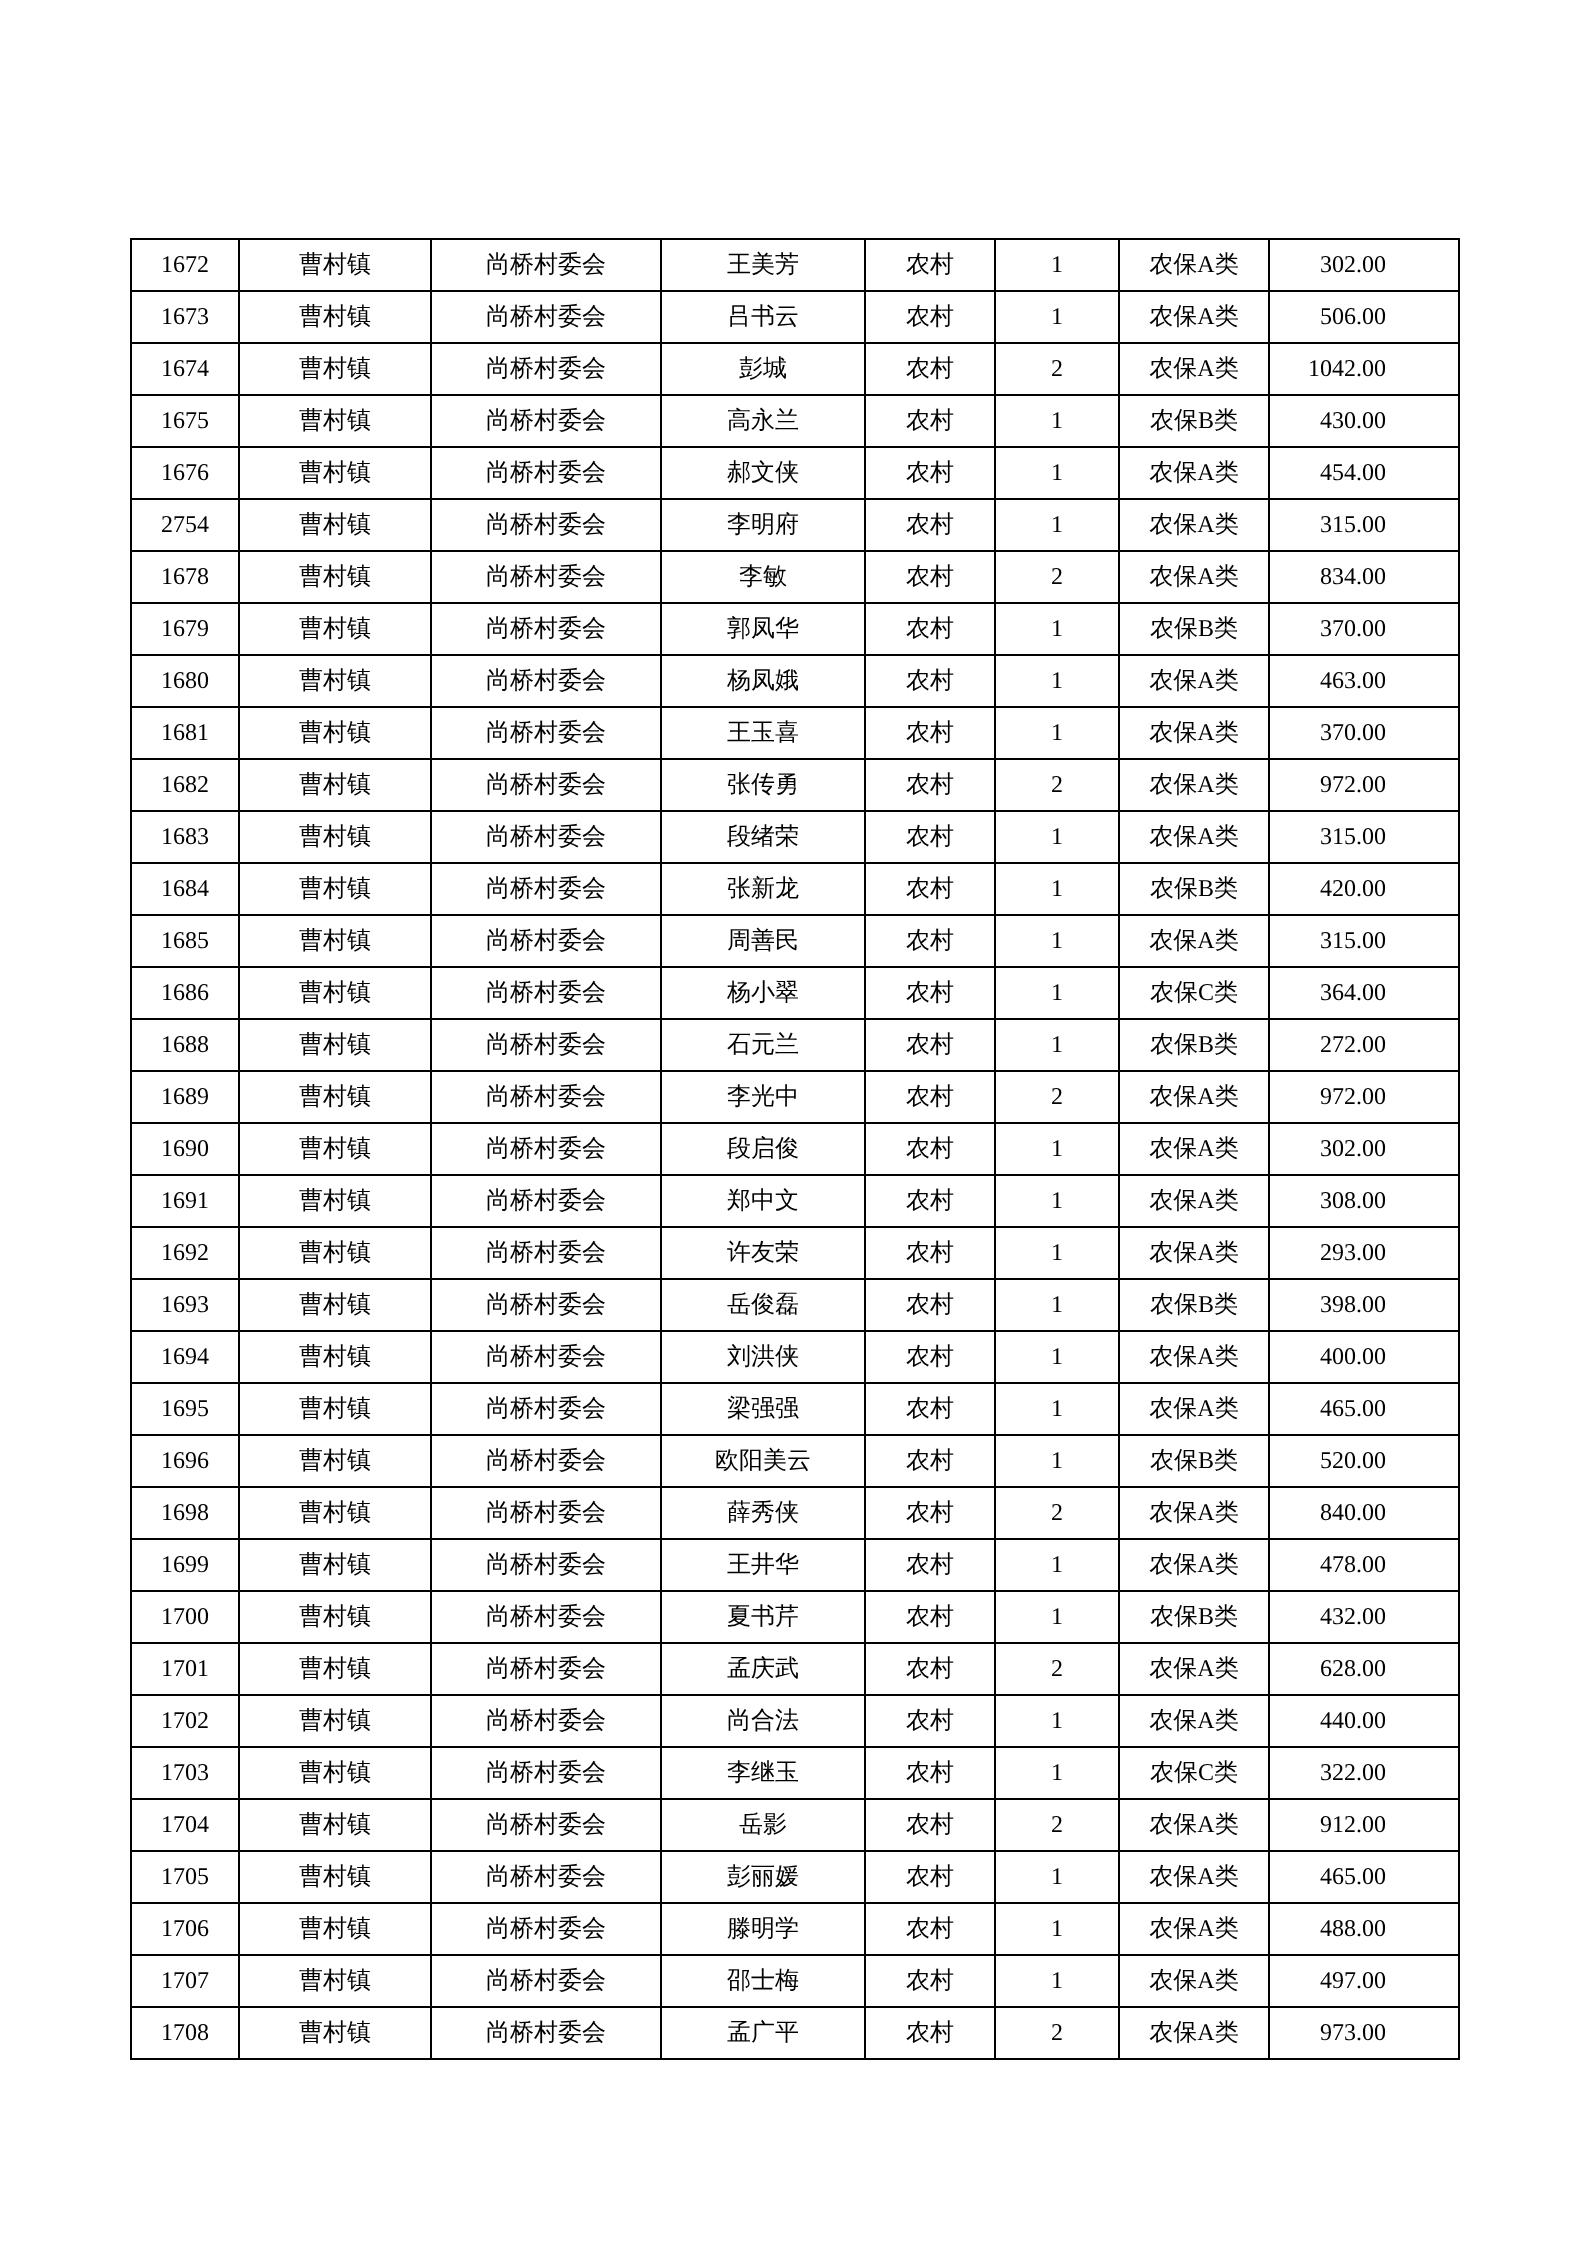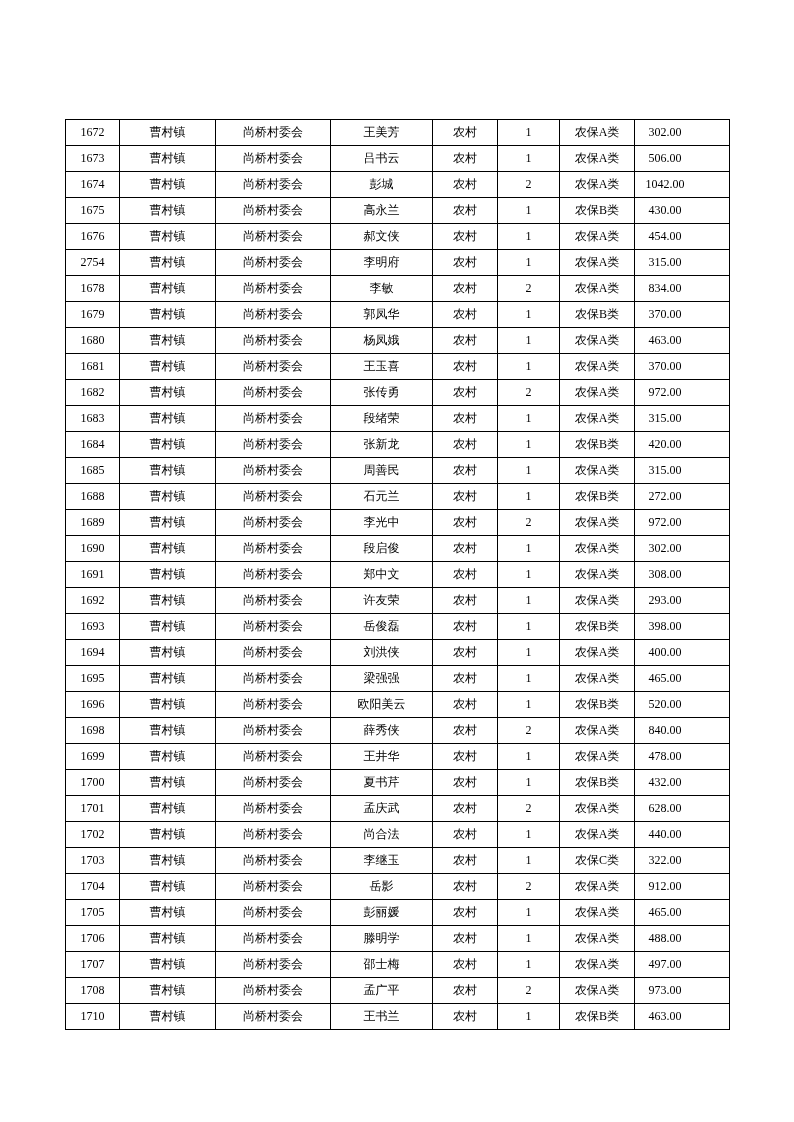--- a/index.html
+++ b/index.html
@@ -31,21 +31,21 @@
     height: 25px;
     padding: 0 2px;
     font-size: 12px;
     line-height: 25px;
     text-align: center;
     vertical-align: middle;
     white-space: nowrap;
     overflow: hidden;
   }
   table.data-table td.col-amount {
-    text-align: center;
+    text-align: right;
     padding-right: 36px;
   }
 </style>
 </head>
 <body>
 
 <div class="page">
   <table class="data-table">
     <colgroup>
       <col style="width:54px">
@@ -192,20 +192,30 @@
           <td class="col-id">1685</td>
           <td class="col-town">曹村镇</td>
           <td class="col-village">尚桥村委会</td>
           <td class="col-name">周善民</td>
           <td class="col-type">农村</td>
           <td class="col-count">1</td>
           <td class="col-category">农保A类</td>
           <td class="col-amount">315.00</td>
         </tr>
         <tr>
+          <td class="col-id">1686</td>
+          <td class="col-town">曹村镇</td>
+          <td class="col-village">尚桥村委会</td>
+          <td class="col-name">杨小翠</td>
+          <td class="col-type">农村</td>
+          <td class="col-count">1</td>
+          <td class="col-category">农保C类</td>
+          <td class="col-amount">364.00</td>
+        </tr>
+        <tr>
           <td class="col-id">1688</td>
           <td class="col-town">曹村镇</td>
           <td class="col-village">尚桥村委会</td>
           <td class="col-name">石元兰</td>
           <td class="col-type">农村</td>
           <td class="col-count">1</td>
           <td class="col-category">农保B类</td>
           <td class="col-amount">272.00</td>
         </tr>
         <tr>
@@ -390,26 +400,16 @@
         </tr>
         <tr>
           <td class="col-id">1708</td>
           <td class="col-town">曹村镇</td>
           <td class="col-village">尚桥村委会</td>
           <td class="col-name">孟广平</td>
           <td class="col-type">农村</td>
           <td class="col-count">2</td>
           <td class="col-category">农保A类</td>
           <td class="col-amount">973.00</td>
-        </tr>
-        <tr>
-          <td class="col-id">1710</td>
-          <td class="col-town">曹村镇</td>
-          <td class="col-village">尚桥村委会</td>
-          <td class="col-name">王书兰</td>
-          <td class="col-type">农村</td>
-          <td class="col-count">1</td>
-          <td class="col-category">农保B类</td>
-          <td class="col-amount">463.00</td>
         </tr>
       </tbody>
   </table>
 </div>
 
 </body></html>

